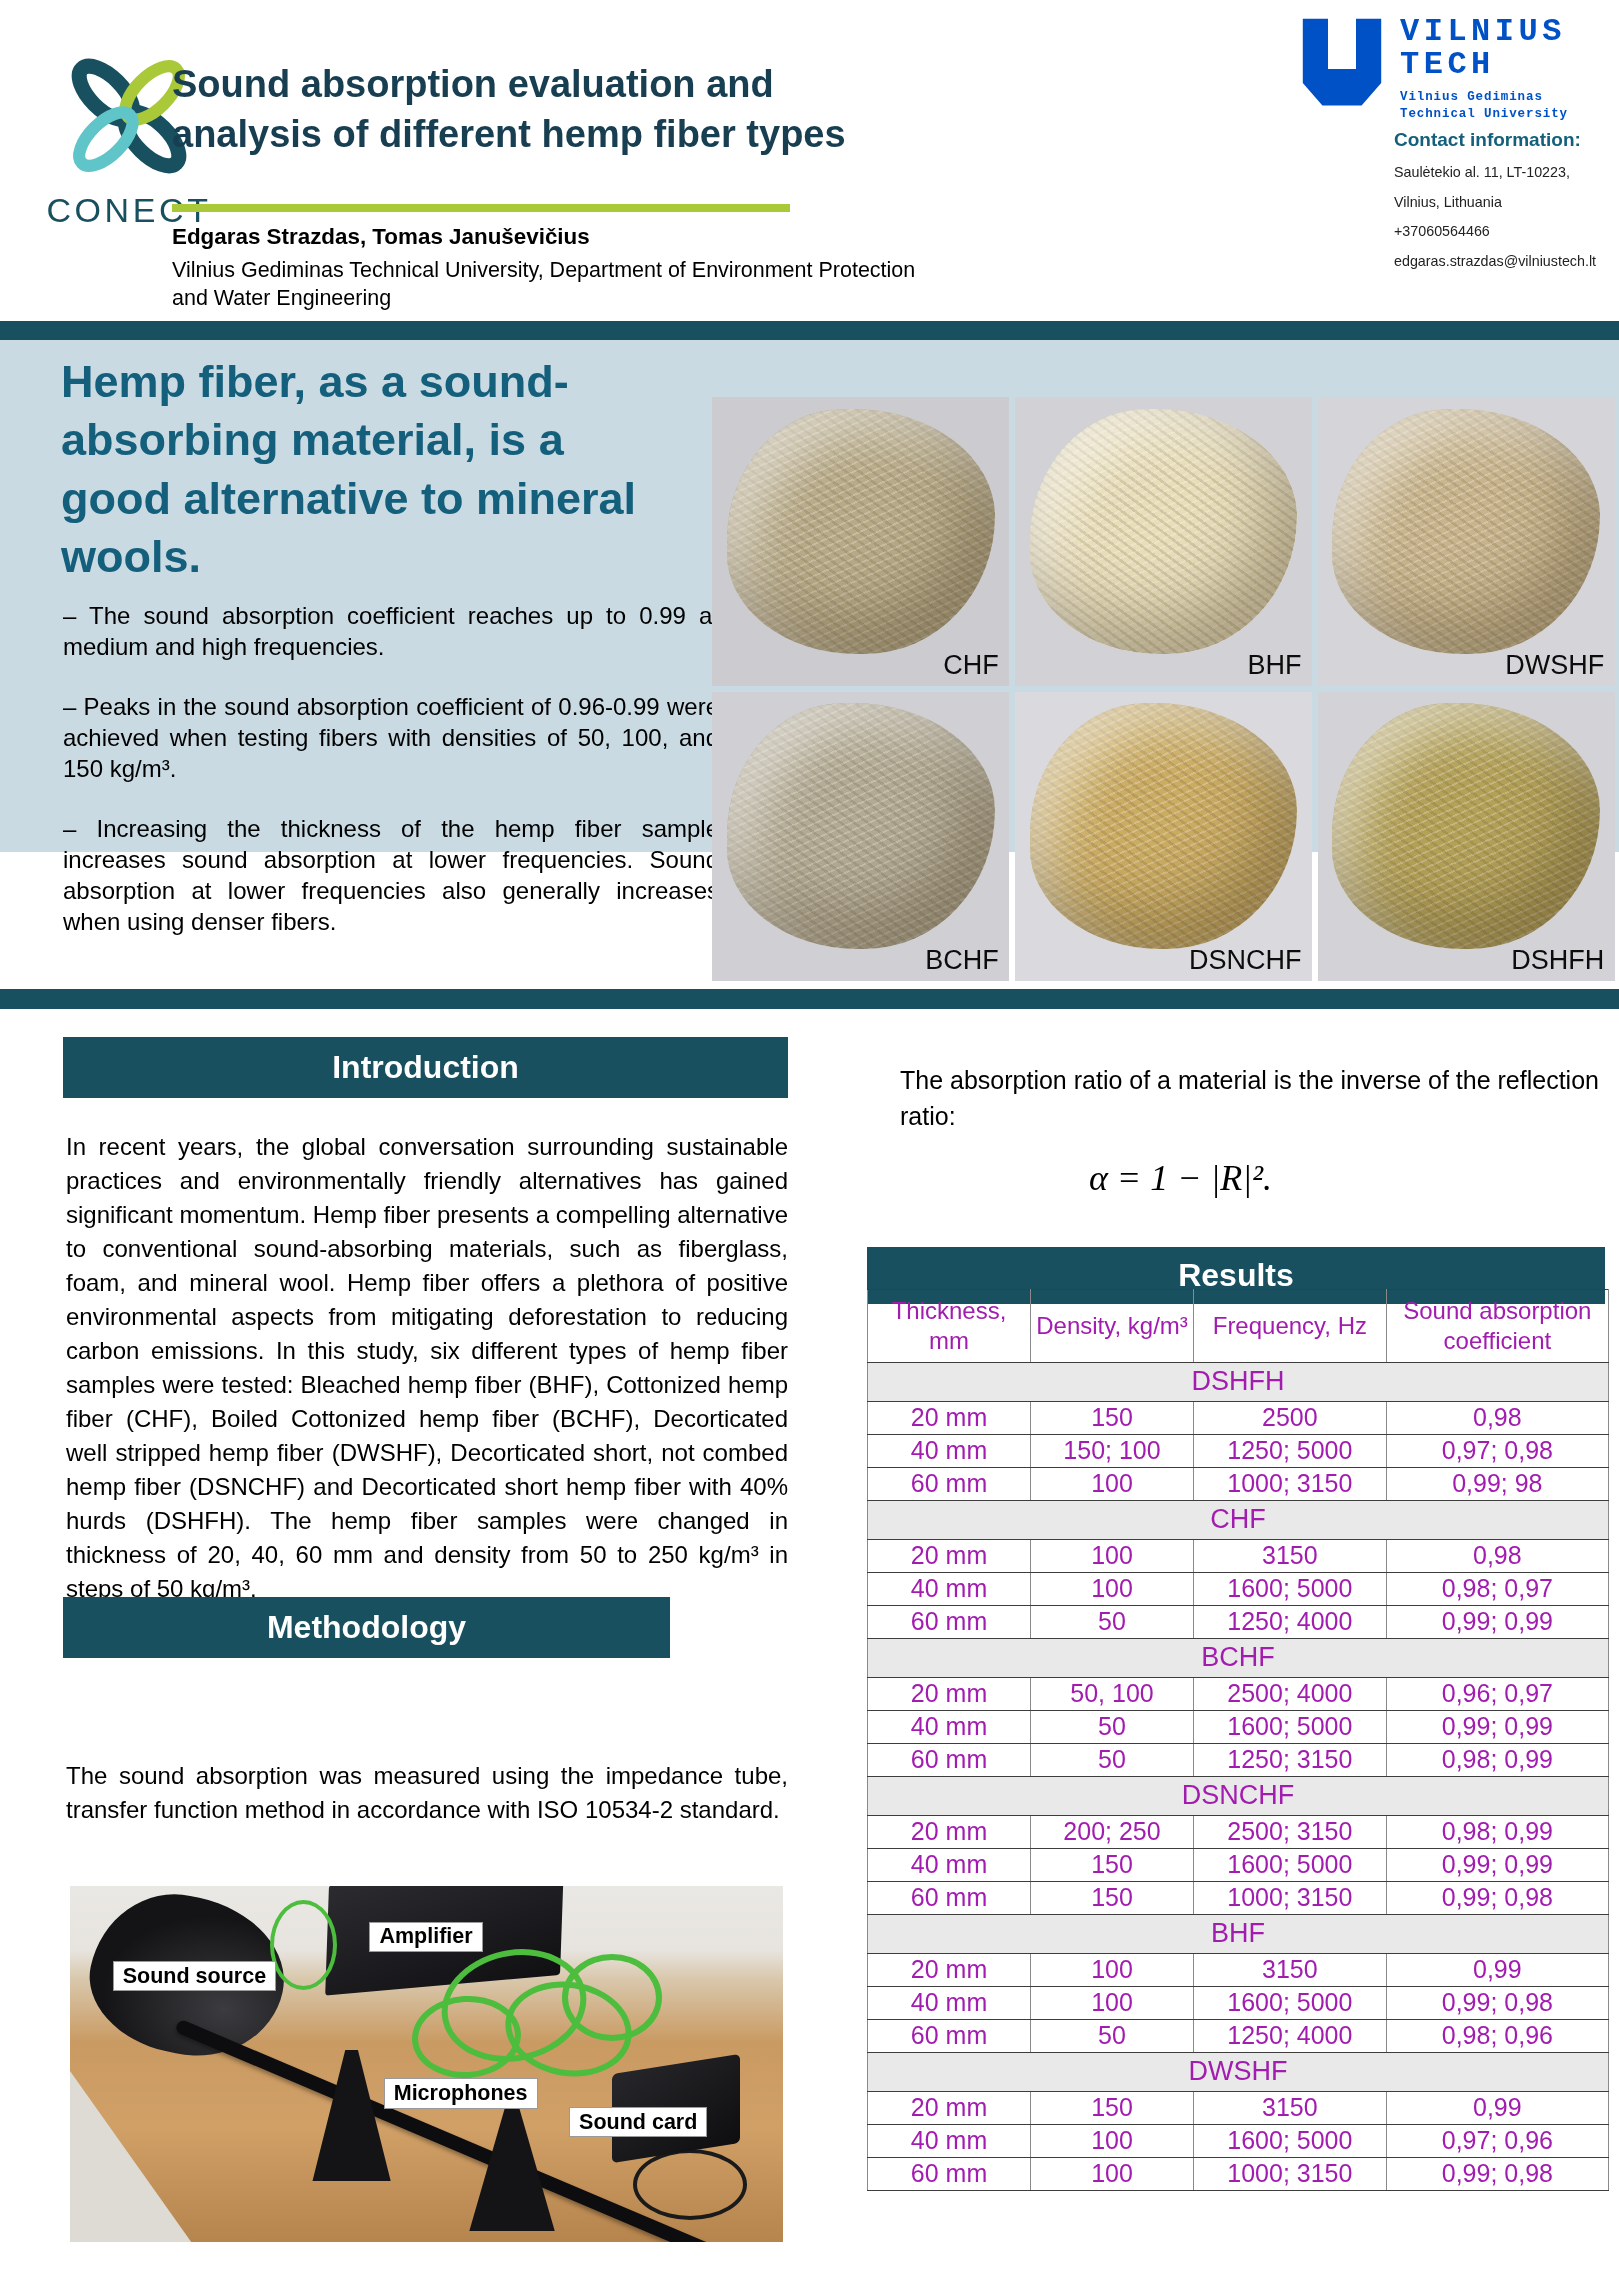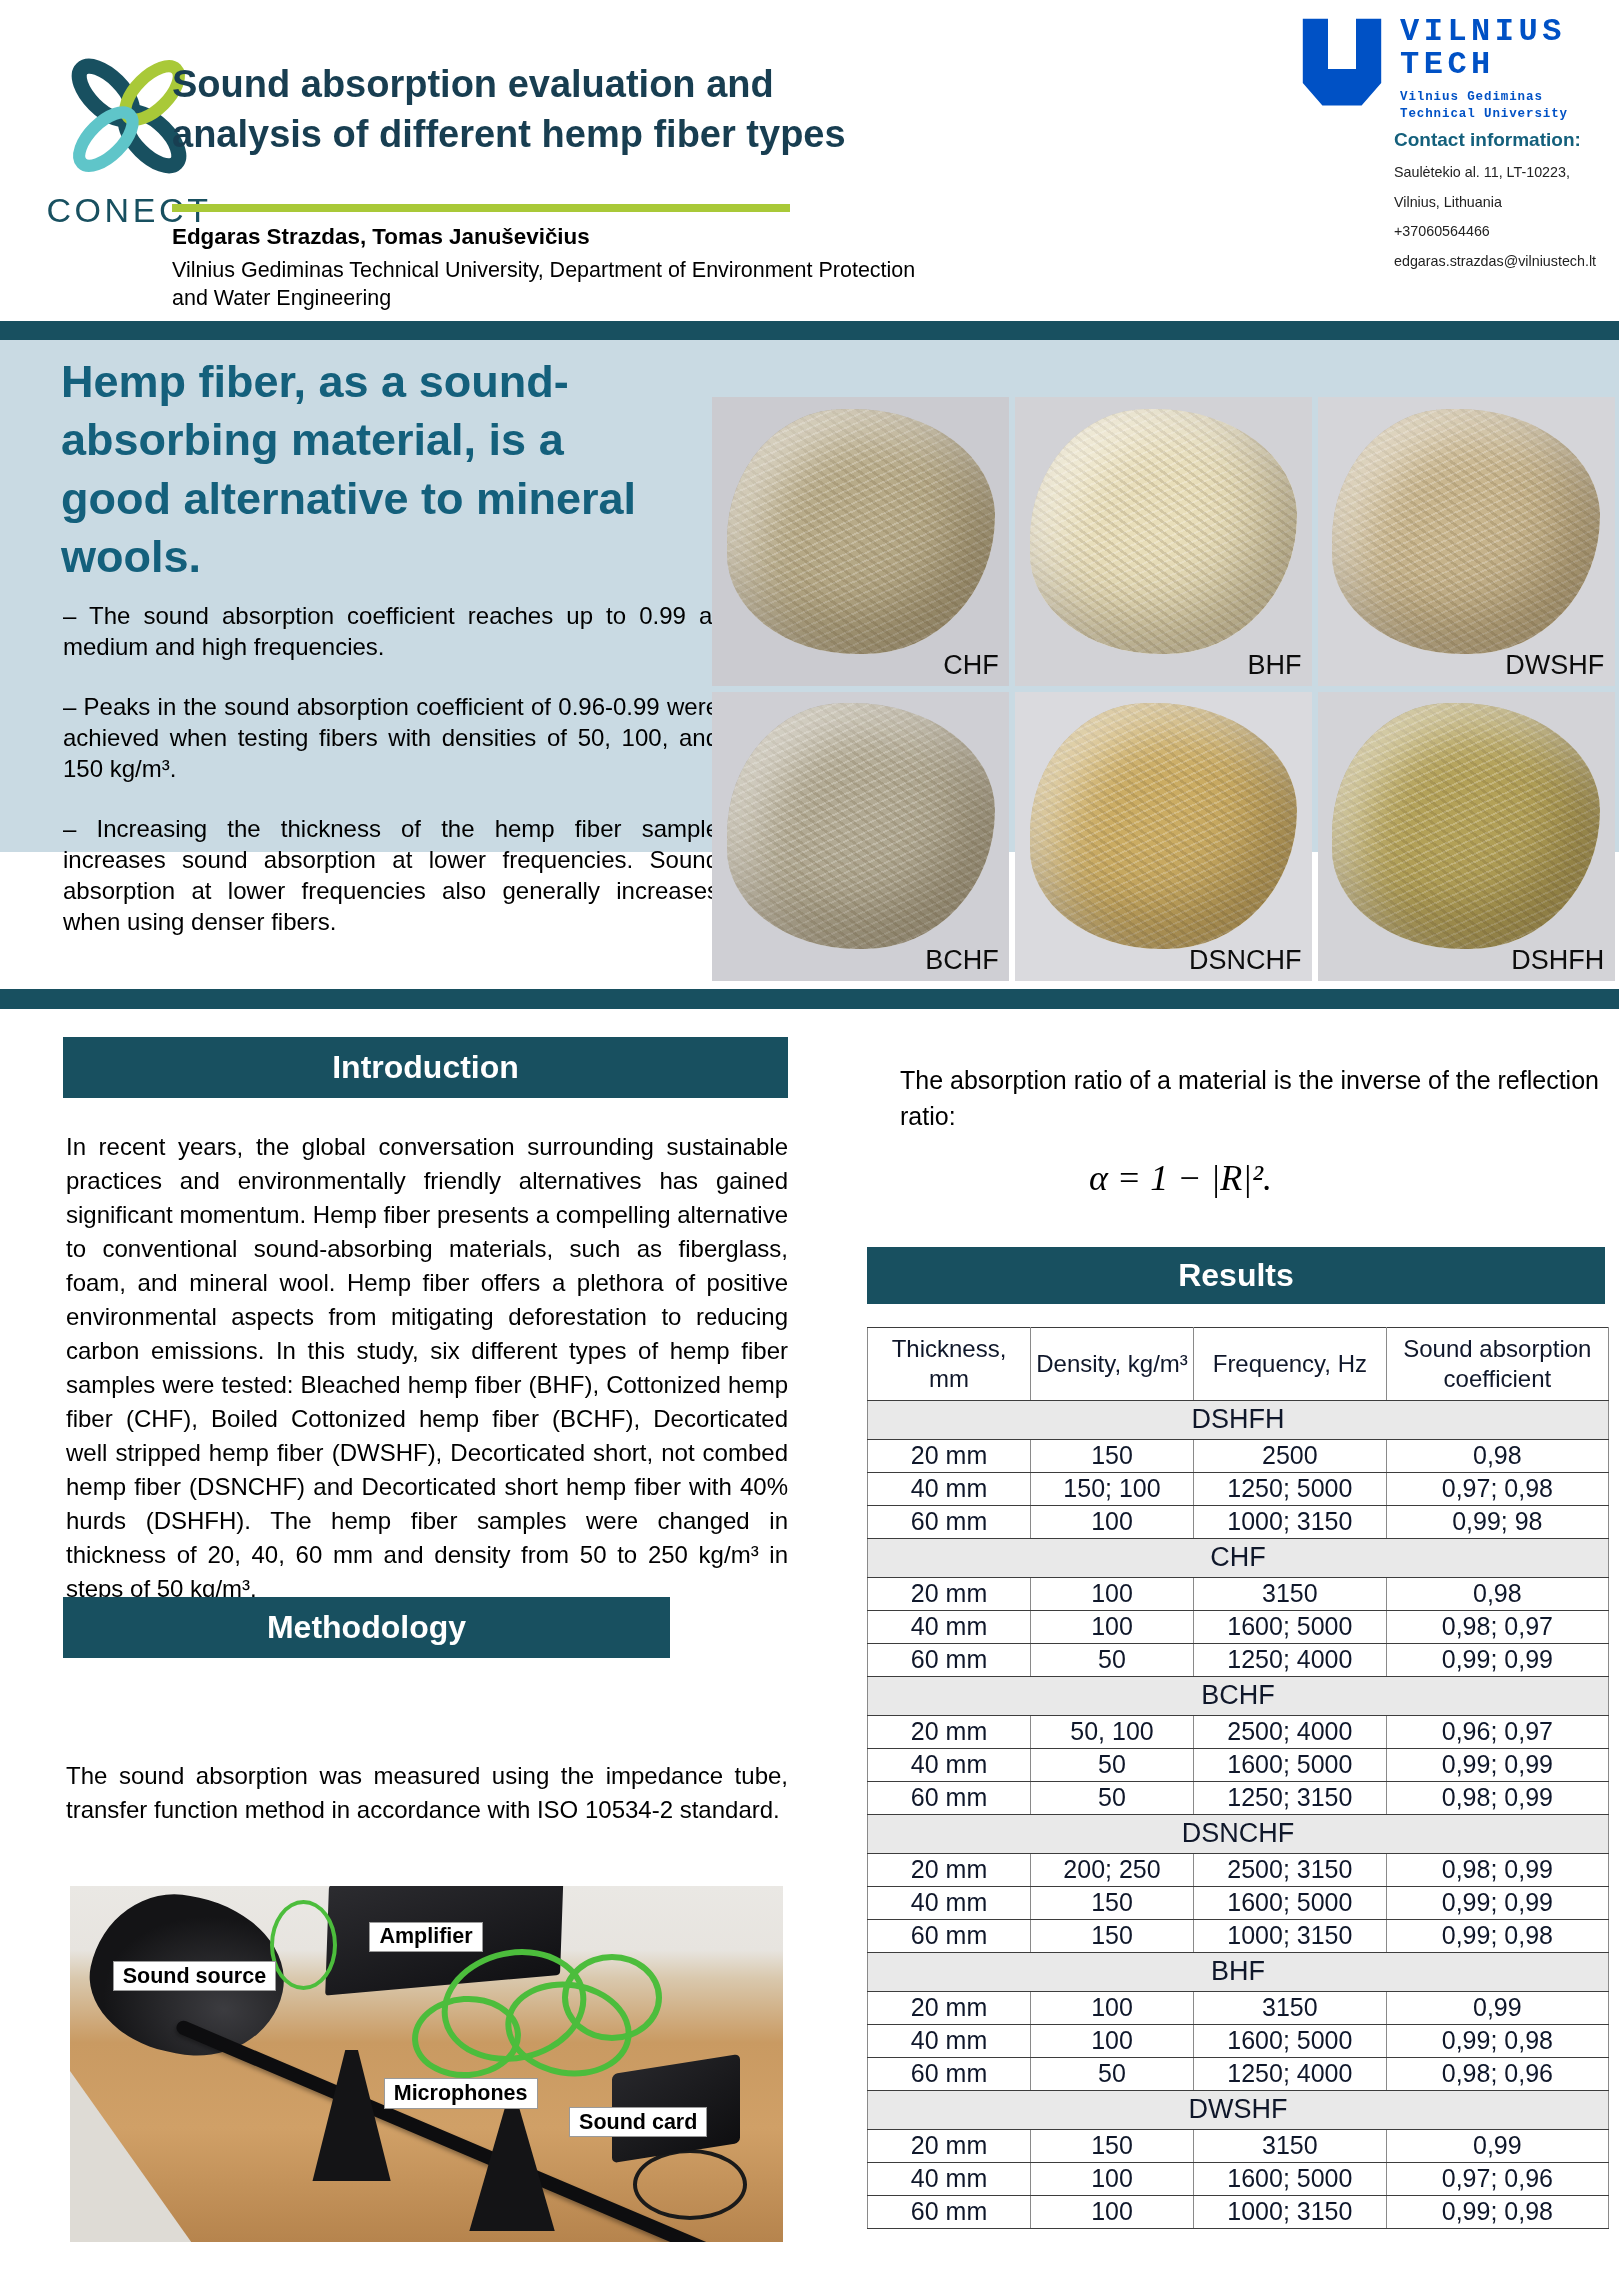--- a/index.html
+++ b/index.html
@@ -52,22 +52,22 @@
   .intro-bar{left:63px;top:1037px;width:725px;height:61px;}
   .meth-bar{left:63px;top:1597px;width:607px;height:61px;}
   .results-bar{left:867px;top:1247px;width:738px;height:57px;}
   .body{position:absolute;font-size:24px;line-height:34px;text-align:justify;margin:0;color:#000;}
   .intro-body{left:66px;top:1130px;width:722px;}
   .meth-body{left:66px;top:1759px;width:722px;}
   .absorption-text{left:900px;top:1062px;width:743px;font-size:25px;line-height:36px;text-align:left;}
   .equation{position:absolute;left:867px;top:1157px;width:627px;text-align:center;
     font-family:"Liberation Serif",serif;font-style:italic;font-size:36px;color:#000;}
   
-  .results-table{position:absolute;left:867px;top:1327px;width:742px;border-collapse:collapse;
-    table-layout:fixed;text-align:center;font-size:25px;color:#0f172a;border:1.8px solid #3d3d3d;}
+  .results-table{position:absolute;left:867px;top:1289px;width:742px;border-collapse:collapse;
+    table-layout:fixed;text-align:center;font-size:25px;color:#a21caf;border:1.8px solid #3d3d3d;}
   .results-table th{font-weight:normal;font-size:24px;line-height:29.6px;padding:6.3px 3.6px;}
   .results-table th,.results-table td{
     border-top:1.8px solid #3d3d3d;border-bottom:1.8px solid #3d3d3d;
     border-left:0.9px solid #8a8a8a;border-right:0.9px solid #8a8a8a;}
   .results-table td{height:32px;padding:0 3.6px;}
   .results-table tr.group-row td{background:var(--groupbg);font-size:27px;height:38px;}
   
   .equipment{position:absolute;left:70px;top:1886px;width:713px;height:356px;margin:0;overflow:hidden;
     background:linear-gradient(180deg,#eae8e4 0%,#e7e4df 18%,#d9c8ad 26%,#c99a62 44%,#d0a067 68%,#b6844d 100%);}
   .eq-floor{position:absolute;left:0;top:52%;width:17%;height:48%;background:#dedbd5;

